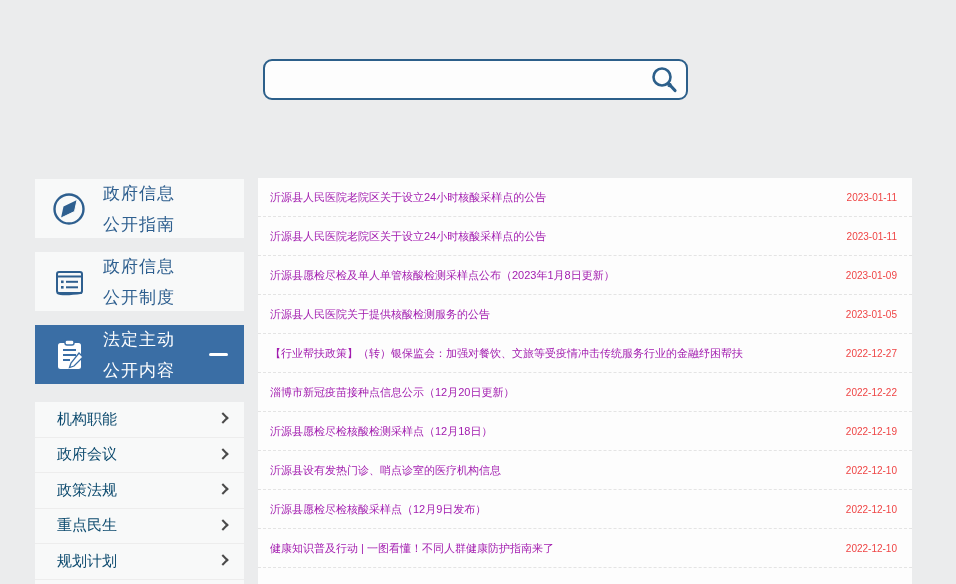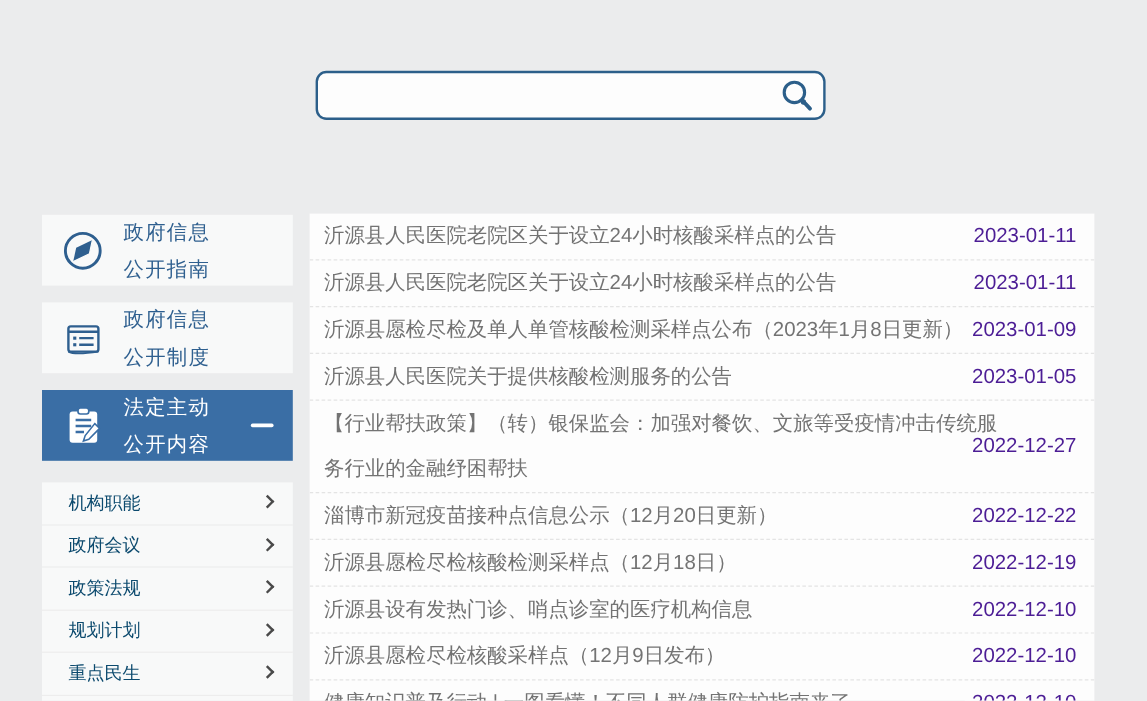--- a/index.html
+++ b/index.html
@@ -84,27 +84,27 @@
   .news-row {
     position: relative;
     padding: 0 12px;
     line-height: 38px;
     border-bottom: 1px dashed #e4e4e4;
     cursor: pointer;
   }
   .news-title {
     display: block;
     padding-right: 58px;
-    font-size: 17px; color: #737373;
+    font-size: 11px; color: #a21caf;
   }
   .news-date {
     position: absolute; right: 15px; top: 50%;
     transform: translateY(-50%);
     line-height: normal;
-    font-size: 17px; color: #4c1d95;
+    font-size: 10px; color: #ef4444;
     background: #fdfdfd;
     padding-left: 6px;
   }
 </style>
 </head>
 <body>
 
 <div class="page">
 
   <div class="search-box">
@@ -184,26 +184,26 @@
     <span>政府会议</span>
     <span class="chevron"></span>
   </li>
 
   <li>
     <span>政策法规</span>
     <span class="chevron"></span>
   </li>
 
   <li>
+    <span>重点民生</span>
+    <span class="chevron"></span>
+  </li>
+
+  <li>
     <span>规划计划</span>
-    <span class="chevron"></span>
-  </li>
-
-  <li>
-    <span>重点民生</span>
     <span class="chevron"></span>
   </li>
 
   <li>
     <span>重要部署执行公开</span>
     <span class="chevron"></span>
   </li>
 </ul>
   </aside>
 

